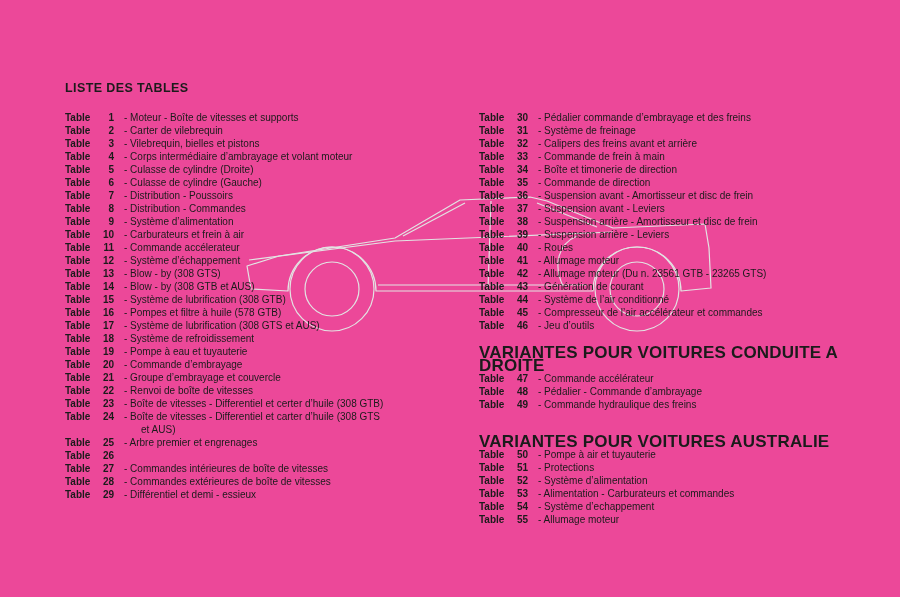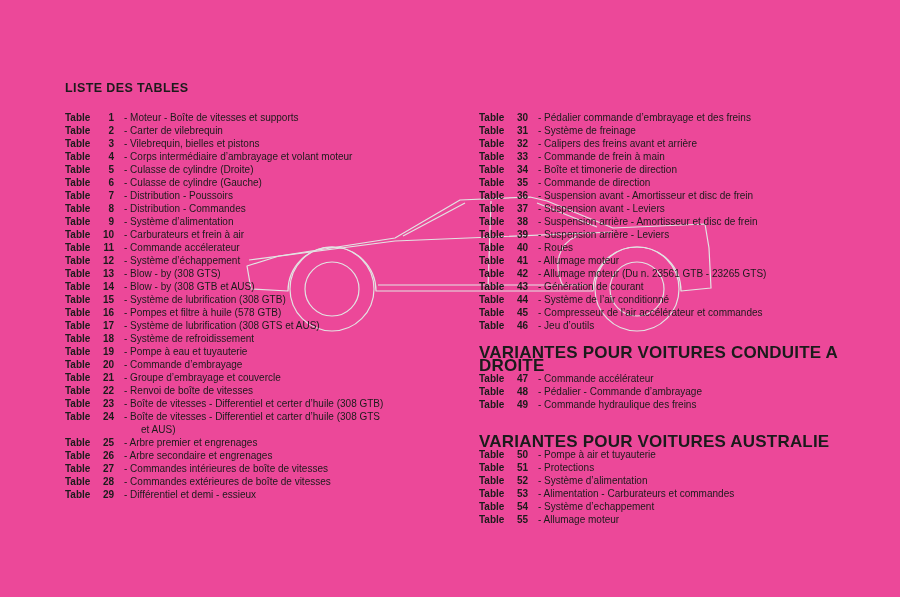--- a/index.html
+++ b/index.html
@@ -188,21 +188,20 @@
 et AUS)</span>
         </div>
         <div class="trow">
           <span class="tword">Table</span>
           <span class="tnum">25</span>
           <span class="tdesc">- Arbre premier et engrenages</span>
         </div>
         <div class="trow">
           <span class="tword">Table</span>
           <span class="tnum">26</span>
-          <span class="tdesc">- Arbre secondaire et engrenages</span>
         </div>
         <div class="trow">
           <span class="tword">Table</span>
           <span class="tnum">27</span>
           <span class="tdesc">- Commandes intérieures de boîte de vitesses</span>
         </div>
         <div class="trow">
           <span class="tword">Table</span>
           <span class="tnum">28</span>
           <span class="tdesc">- Commandes extérieures de boîte de vitesses</span>

